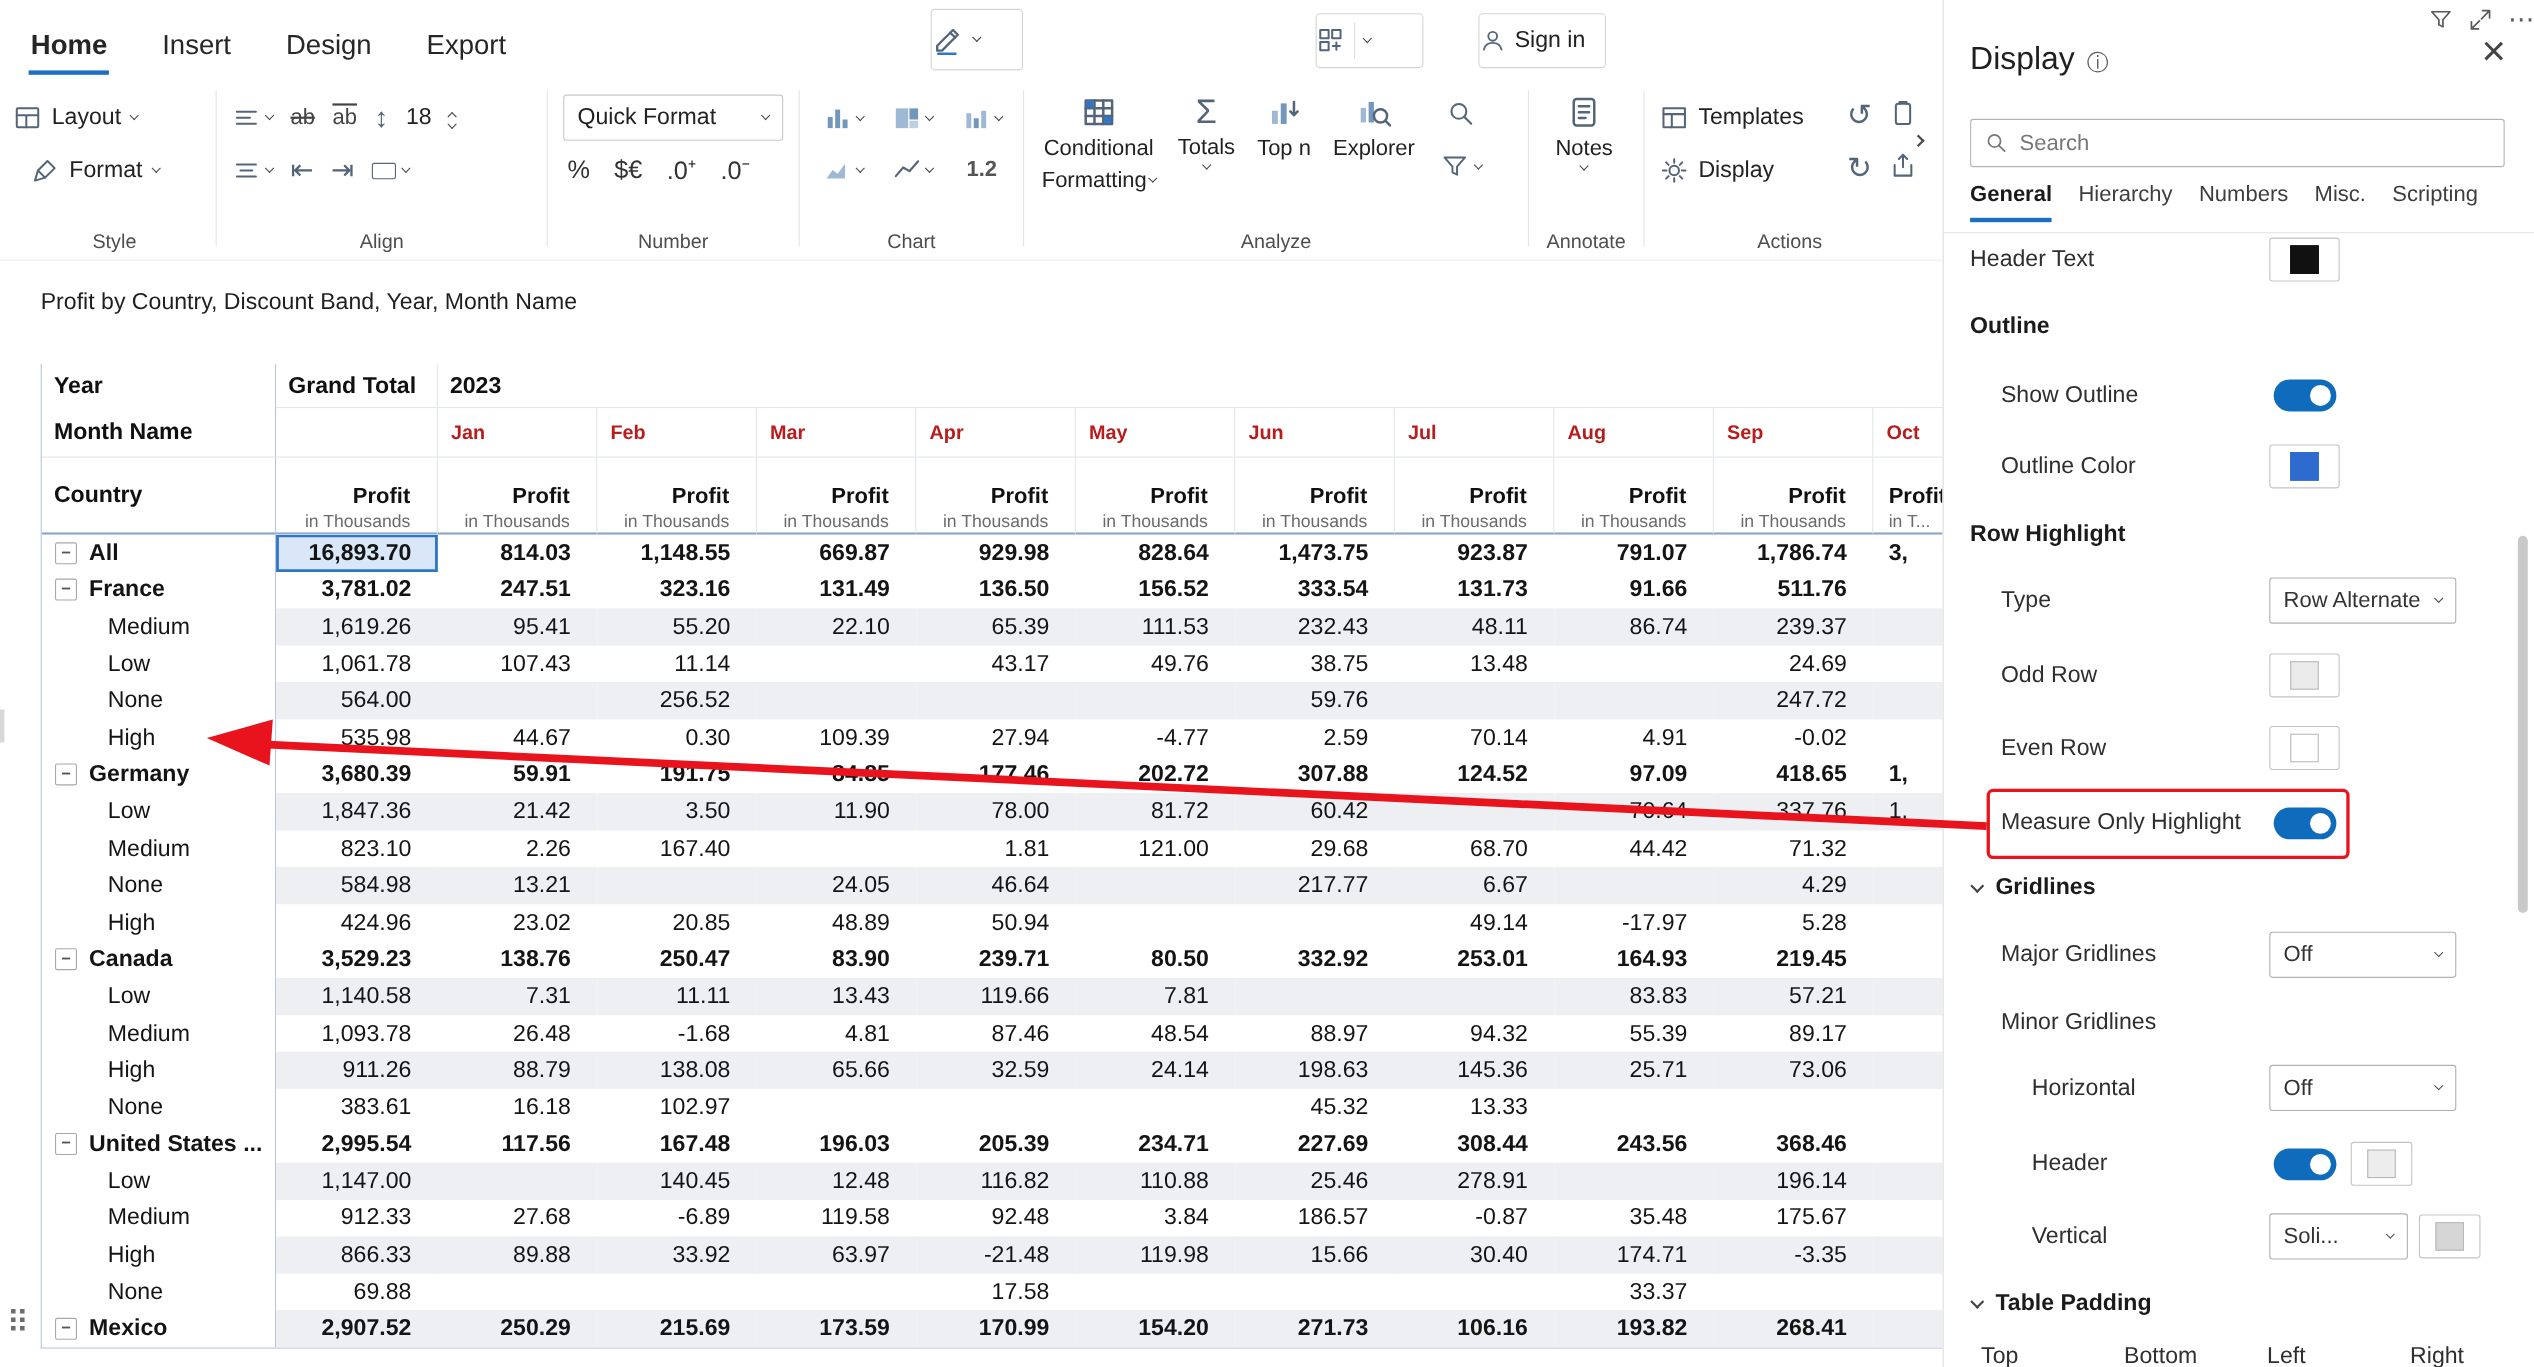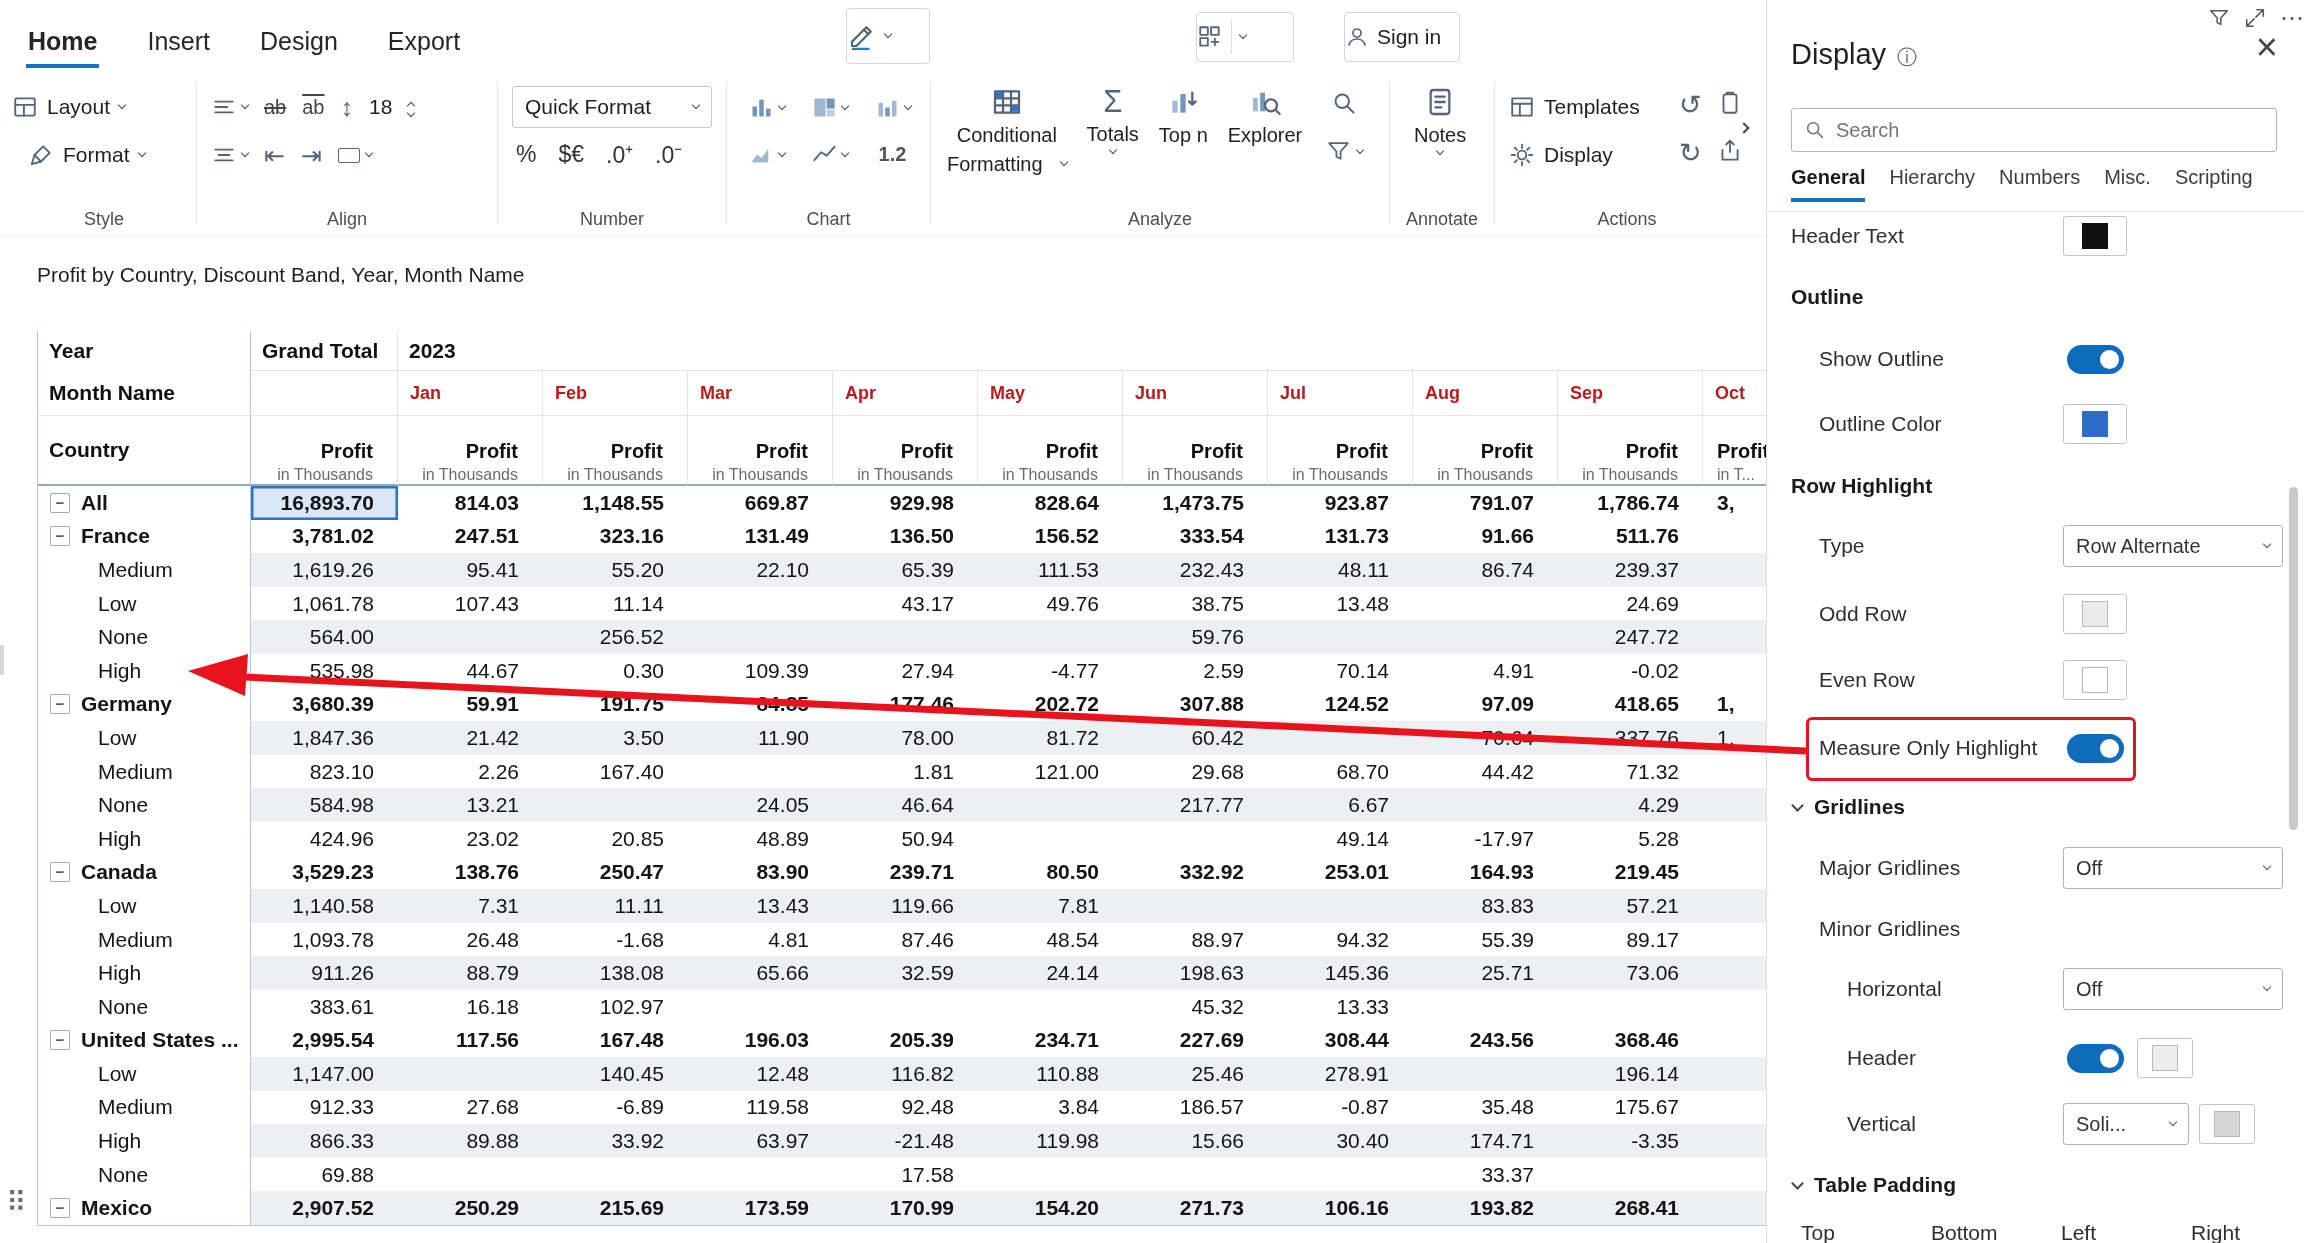--- a/index.html
+++ b/index.html
@@ -87,21 +87,21 @@
   .plab{font-size:21px;color:#2f2f2f}
   .plab.s{font-weight:600;color:#1b1b1b}
   .ind{margin-left:28px}
   .ind2{margin-left:56px}
   .pcaret{width:9px;height:9px;border-right:2px solid #444;border-bottom:2px solid #444;transform:rotate(45deg);display:inline-block;margin:-4px 12px 0 2px}
   .ctl{position:absolute}
   .toggle{left:276px;width:57px;height:29px;border-radius:15px;background:#0f6cbd;cursor:pointer}
   .toggle::after{content:"";position:absolute;right:5px;top:5px;width:19px;height:19px;border-radius:50%;background:#fff}
   .swatch{left:272px;width:64px;height:40px;border:1px solid #c4c4c4;border-radius:3px;background:#fff;display:flex;align-items:center;justify-content:center;cursor:pointer}
   .swin{width:26px;height:26px;border:1px solid #b9b9b9}
-  .pdrop{left:272px;width:220px;height:42px;border:1px solid #b0b0b0;border-radius:3px;display:flex;align-items:center;padding:0 12px;font-size:20px;color:#333;background:#fff;cursor:pointer}
+  .pdrop{left:272px;width:170px;height:42px;border:1px solid #b0b0b0;border-radius:3px;display:flex;align-items:center;padding:0 12px;font-size:20px;color:#333;background:#fff;cursor:pointer}
   .pdrop .chv{margin-left:auto;border-color:#555}
   .pdrop.narrow{width:126px}
   .p-thumb{position:absolute;left:522px;top:487px;width:9px;height:343px;border-radius:5px;background:#c9c9c9;cursor:grab}
 
   
   .anno{position:absolute;left:0;top:0;z-index:60;pointer-events:none}
   .red-box{position:absolute;left:1806px;top:717px;width:330px;height:64px;border:3px solid #e8131c;border-radius:6px;z-index:55;pointer-events:none}
   .host-icons{position:absolute;left:2208px;top:6px;display:flex;gap:14px;align-items:center;color:#5a5a5a}
   .host-icons .dots{font-size:24px;line-height:1;color:#5a5a5a;cursor:pointer}
   .drag-handle{position:absolute;left:6px;top:1186px;font-size:28px;color:#6d6d6d;cursor:grab}
@@ -270,21 +270,21 @@
       <div class="rgroup" style="width:458px">
         <div class="bigrow">
           <div class="bigbtn">
             <svg class="ico" viewBox="0 0 24 24" width="36" height="32">
               <rect x="3" y="4" width="18" height="16"></rect>
                 <path d="M3 9.3h18M3 14.6h18M9 4v16M15 4v16"></path>
               <rect x="3.5" y="4.5" width="5" height="4.3" fill="#2e75c8" stroke="none"></rect>
               <rect x="15.5" y="15" width="5" height="4.3" fill="#2e75c8" stroke="none"></rect>
             </svg>
             <span>Conditional</span>
-            <span style="display:flex;align-items:center;gap:18px">
+            <span style="display:flex;align-items:center;gap:2px">
               <span>Formatting</span>
               <i class="chv sm"></i>
             </span>
           </div>
           <div class="bigbtn">
             <span style="font-size:31px;color:#54657a;line-height:1">Σ</span>
             <span>Totals</span>
             <i class="chv sm"></i>
           </div>
           <div class="bigbtn">

